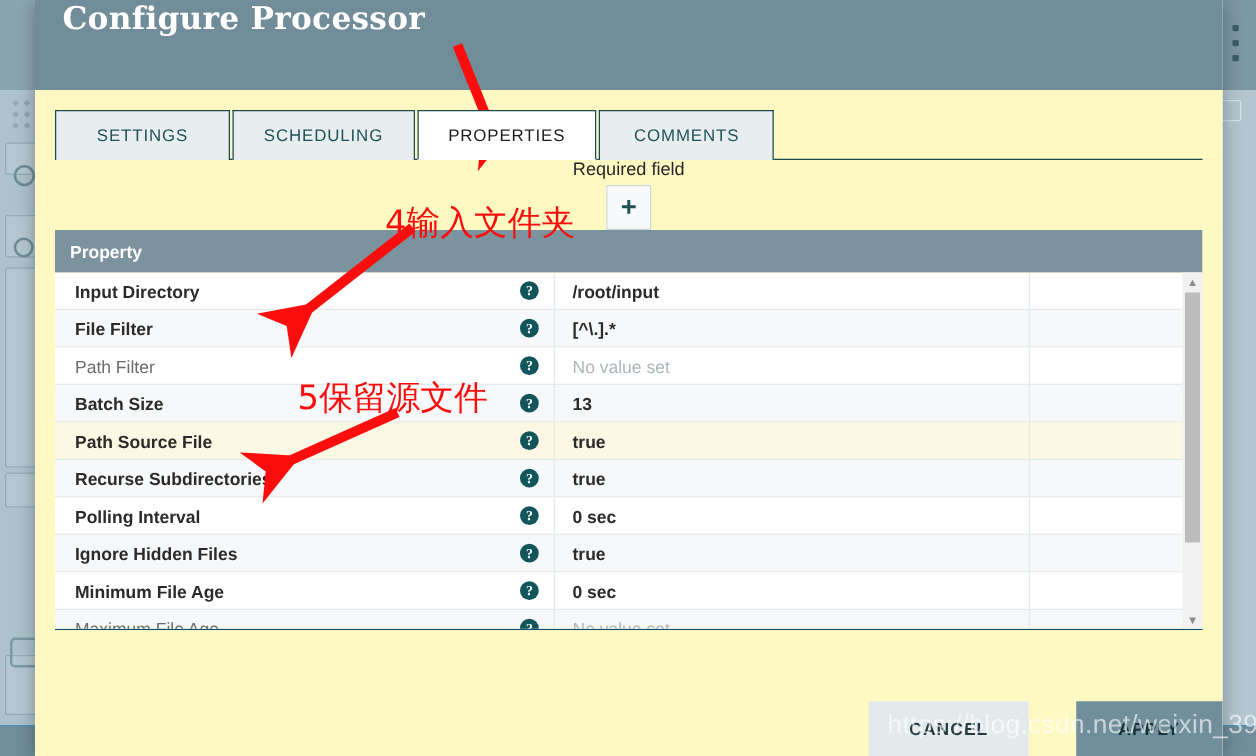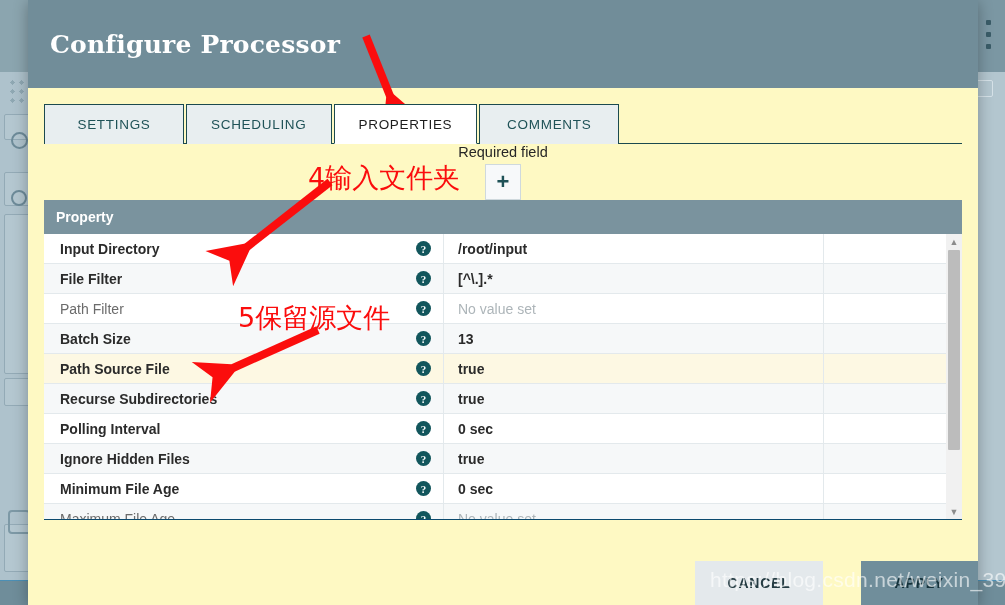--- a/index.html
+++ b/index.html
@@ -81,23 +81,23 @@
   }
 
   
   .dialog {
     position: absolute; left: 28px; top: 0;
     width: 950px; height: 605px;
     background: #ffffff;
     box-shadow: 0 2px 14px rgba(0,0,0,.30);
   }
   .dialog-header {
-    height: 88px;
+    height: 72px;
     background: #718d99;
-    display: flex; align-items: center;
+    display: flex; align-items: flex-start;
     padding: 0 0 0 22px;
   }
   .dialog-title {
     color: #ffffff;
     font-family: "DejaVu Serif", "Liberation Serif", serif;
     font-weight: bold;
     font-size: 25px;
     letter-spacing: .2px;
   }
   .dialog-body {

